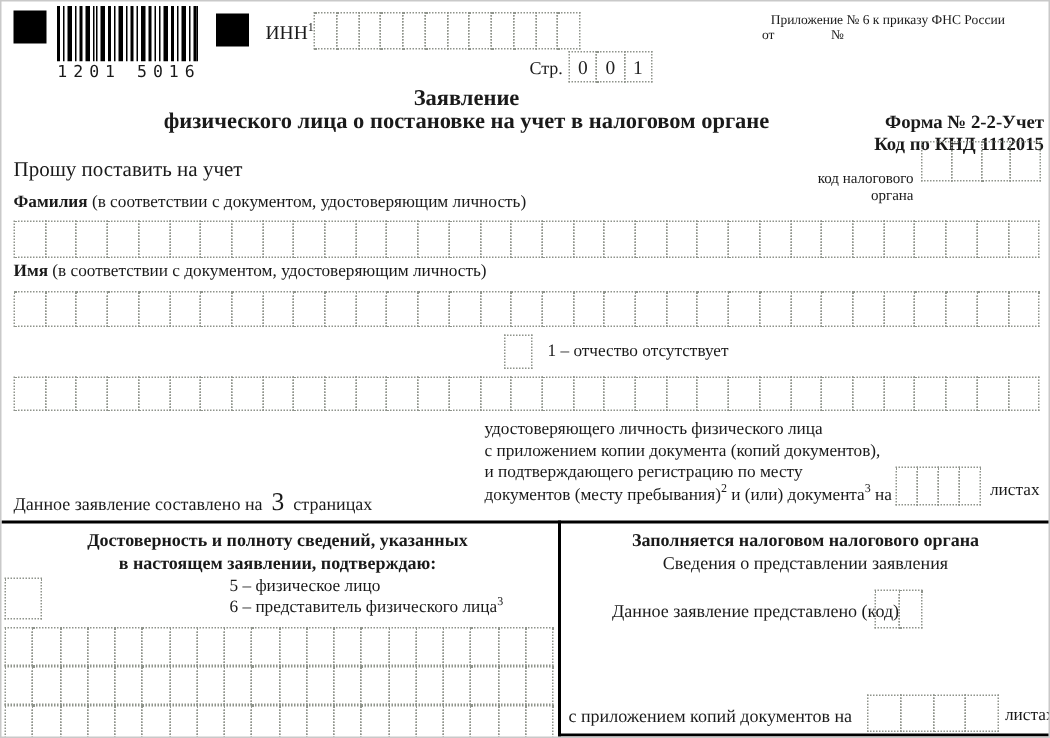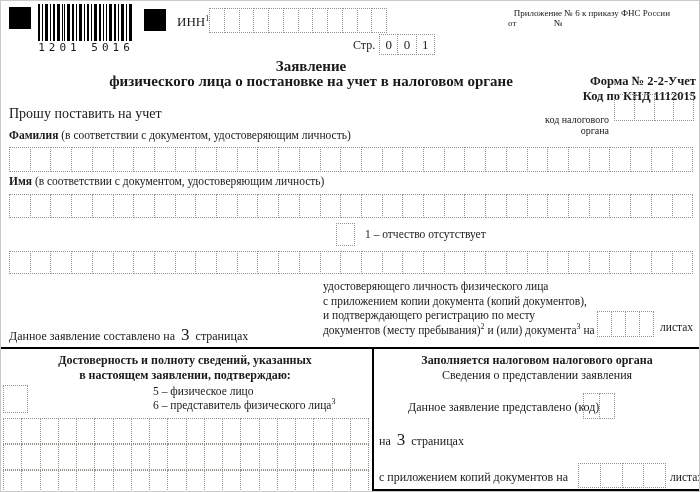--- a/index.html
+++ b/index.html
@@ -339,21 +339,20 @@
 
   <div class="abs ctr t12" style="left:377px;top:352px;width:318px;line-height:14.5px;">
     <div class="b">Заполняется налоговом налогового органа</div>
     <div>Сведения о представлении заявления</div>
   </div>
   <div class="abs t12" style="left:378px;top:399px;margin-left:29px;">Данное заявление представлено (код)</div>
   <div class="abs cellrow" style="left:582px;top:392px;width:32px;height:26px;">
       <span class="cell"></span>
       <span class="cell"></span>
     </div>
-  <div class="abs t12" style="left:378px;top:429px;"><span>на</span><span class="big3">3</span><span>страницах</span></div>
   <div class="abs t12" style="left:378px;top:469px;">с приложением копий документов на</div>
   <div class="abs cellrow" style="left:577px;top:462px;width:88px;height:25px;">
       <span class="cell"></span>
       <span class="cell"></span>
       <span class="cell"></span>
       <span class="cell"></span>
     </div>
   <div class="abs t11" style="left:669px;top:470px;">листах</div>
 
 </div>

